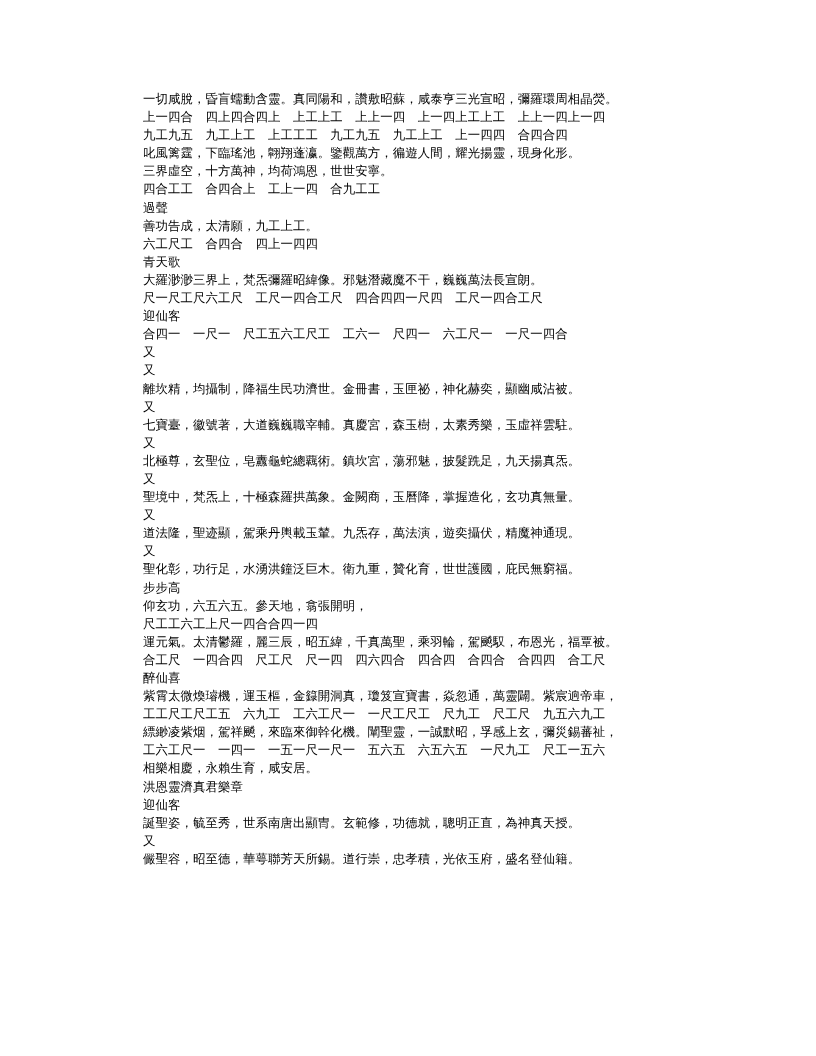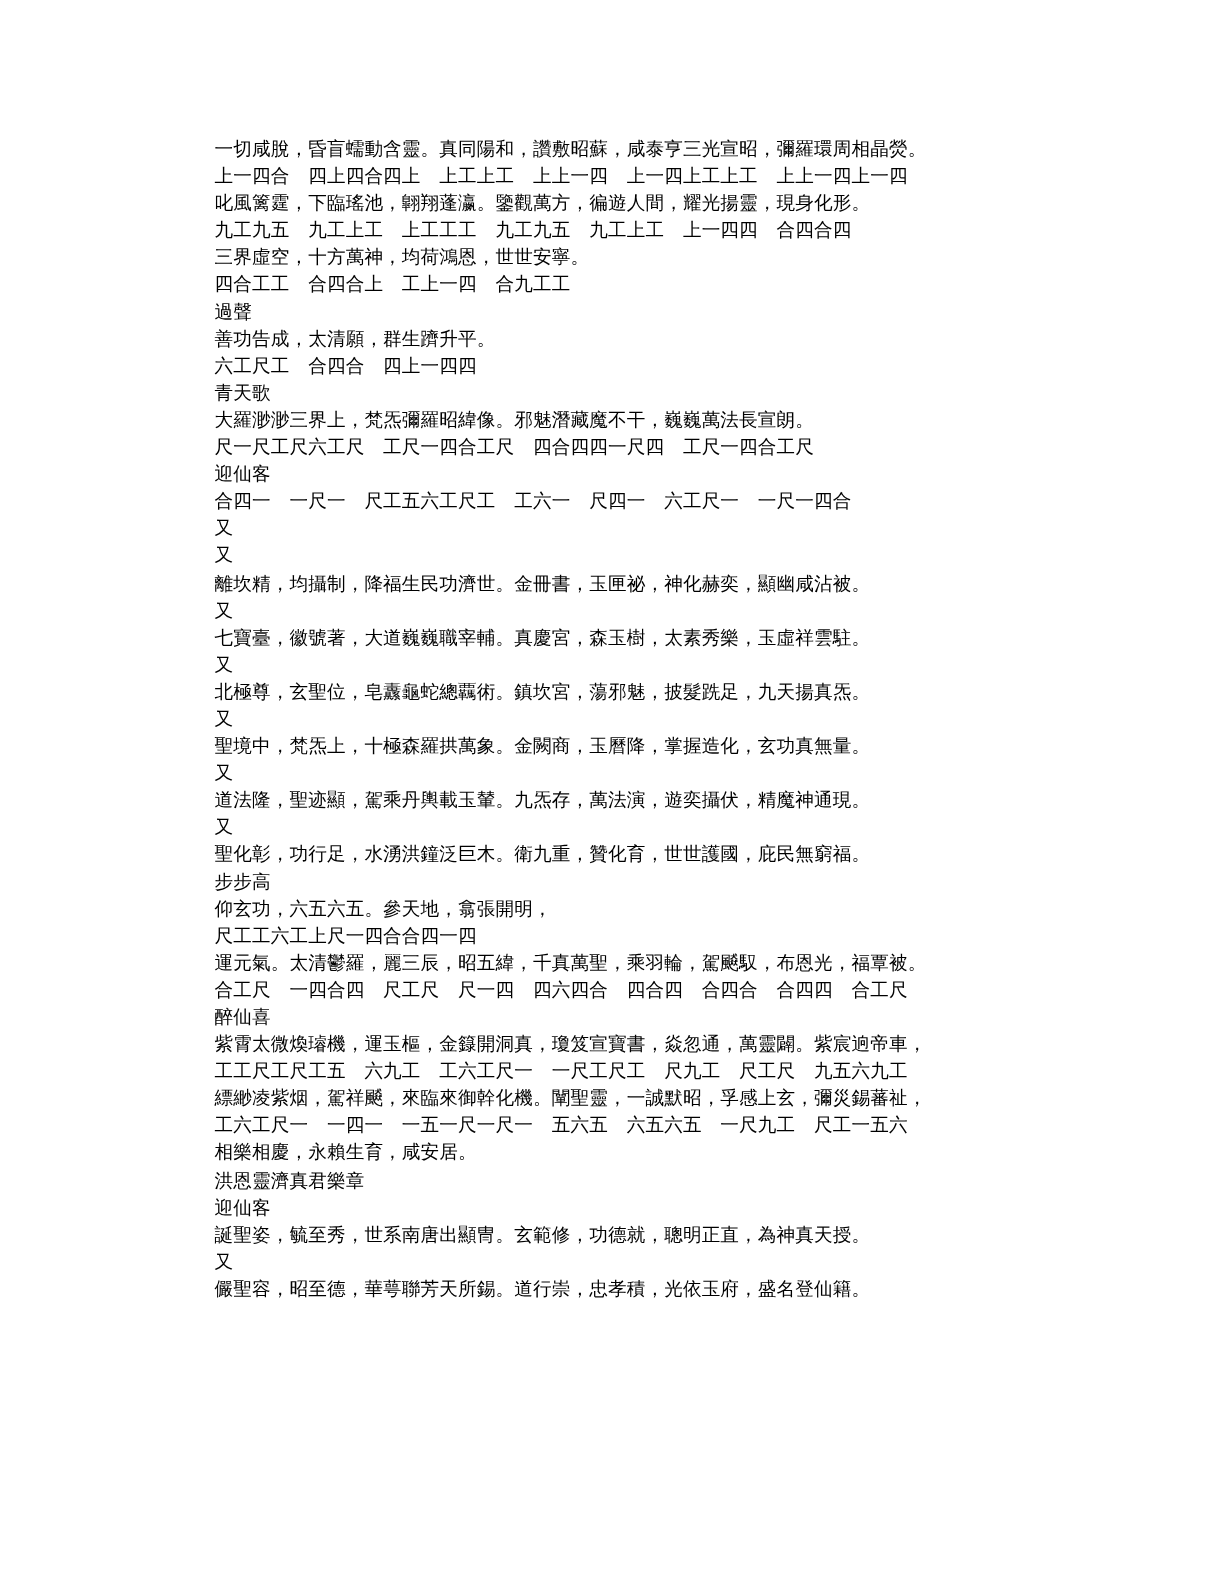--- a/index.html
+++ b/index.html
@@ -34,26 +34,26 @@
     font-family: "DejaVu Sans", "Liberation Sans", sans-serif;
   }
 </style>
 </head>
 <body>
 
 <div id="page">
   <div id="content">
     <div class="line">一切咸脫，昏盲蠕動含靈。真同陽和，讚敷昭蘇，咸泰亨三光宣昭，彌羅環周相晶熒。</div>
     <div class="line">上一四合　四上四合四上　上工上工　上上一四　上一四上工上工　上上一四上一四</div>
+    <div class="line">九工九五　九工上工　上工工工　九工九五　九工上工　上一四四　合四合四</div>
     <div class="line">叱風篱霆，下臨瑤池，翺翔蓬瀛。鑒觀萬方，徧遊人間，耀光揚靈，現身化形。</div>
-    <div class="line">九工九五　九工上工　上工工工　九工九五　九工上工　上一四四　合四合四</div>
     <div class="line">三界虛空，十方萬神，均荷鴻恩，世世安寧。</div>
     <div class="line">四合工工　合四合上　工上一四　合九工工</div>
     <div class="line">過聲</div>
-    <div class="line">善功告成，太清願，群生躋升平。</div>
+    <div class="line">善功告成，太清願，九工上工。</div>
     <div class="line">六工尺工　合四合　四上一四四</div>
     <div class="line">青天歌</div>
     <div class="line">大羅渺渺三界上，梵炁彌羅昭緯像。邪魅潛藏魔不干，巍巍萬法長宣朗。</div>
     <div class="line">尺一尺工尺六工尺　工尺一四合工尺　四合四四一尺四　工尺一四合工尺</div>
     <div class="line">迎仙客</div>
     <div class="line">合四一　一尺一　尺工五六工尺工　工六一　尺四一　六工尺一　一尺一四合</div>
     <div class="line">又</div>
     <div class="line">又</div>
     <div class="line">離坎精，均攝制，降福生民功濟世。金冊書，玉匣祕，神化赫奕，顯幽咸沾被。</div>
     <div class="line">又</div>

